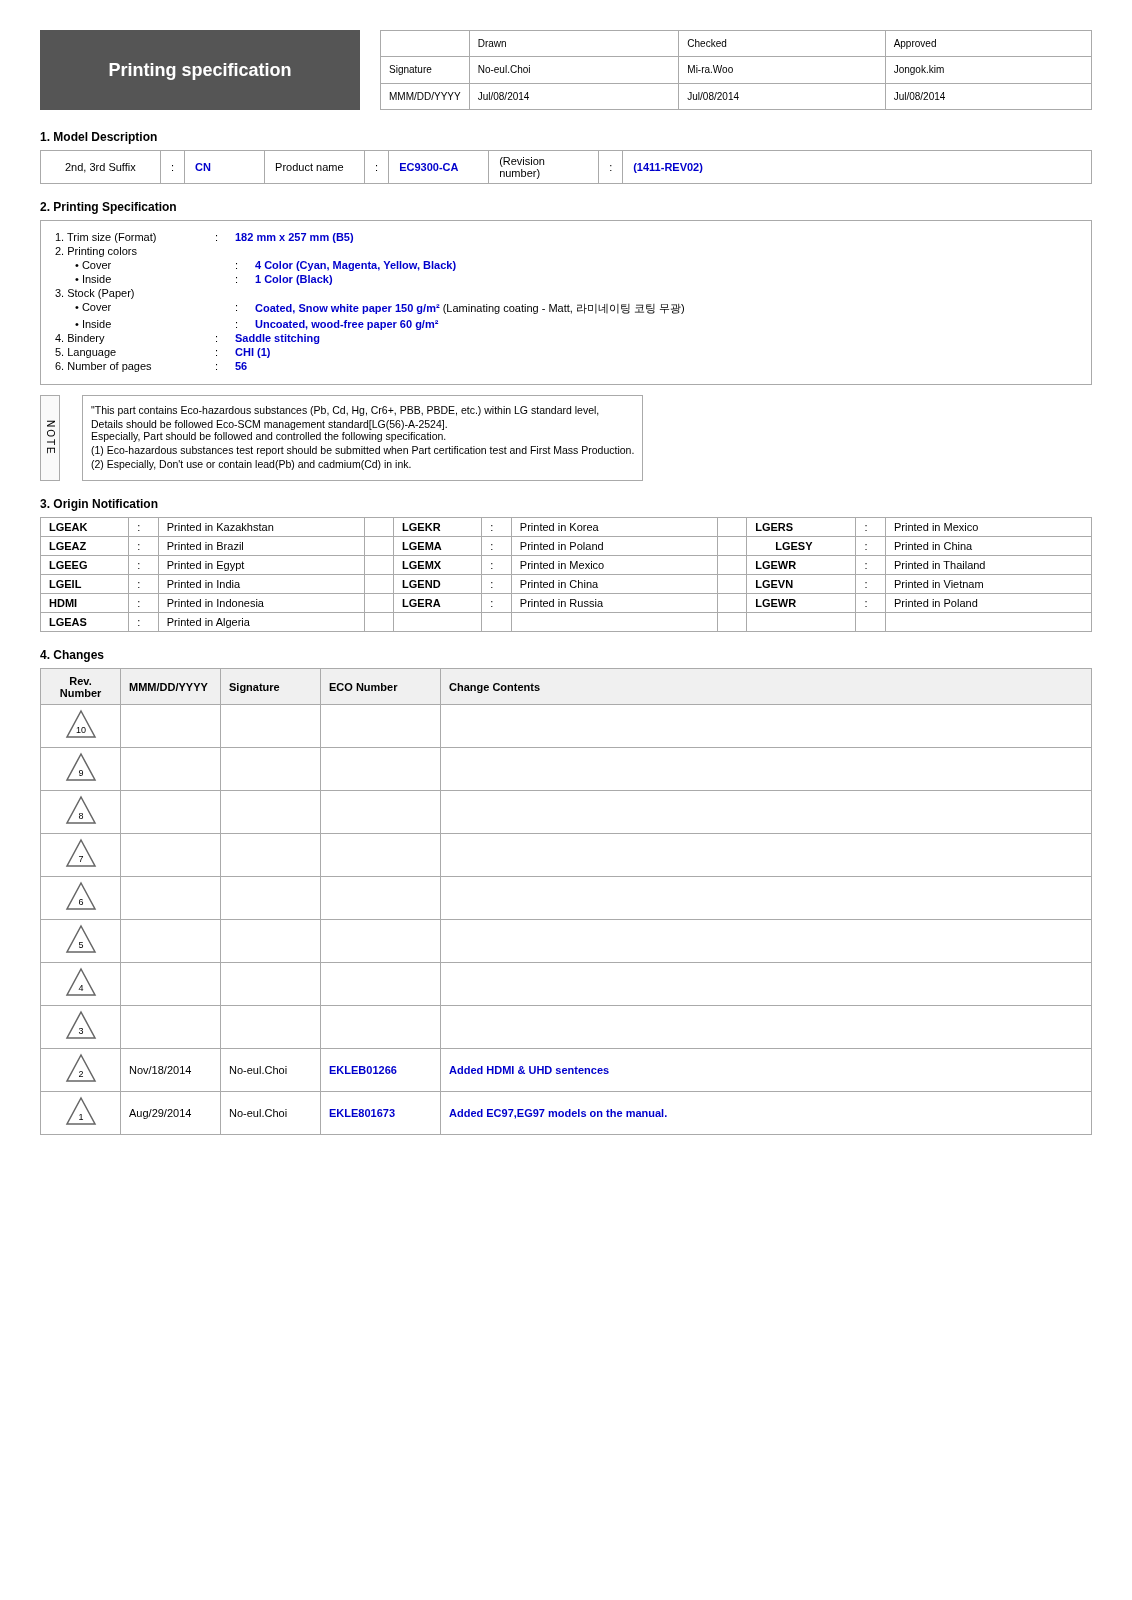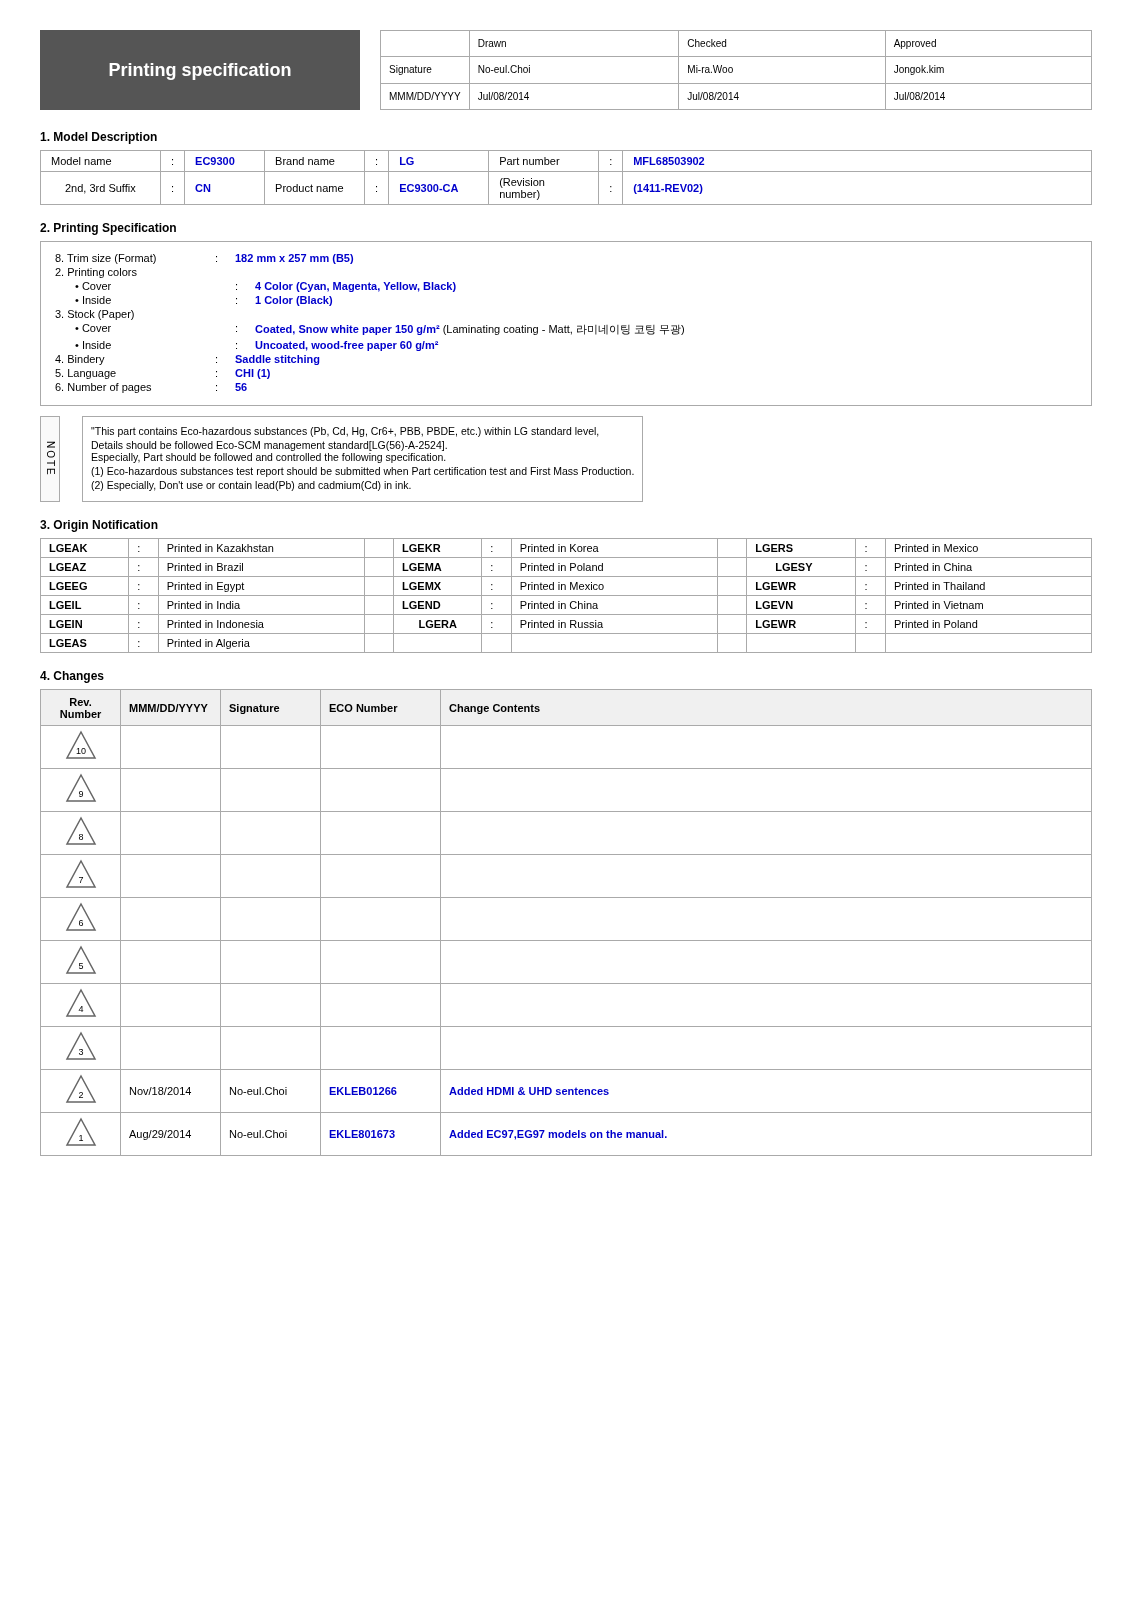--- a/index.html
+++ b/index.html
@@ -165,49 +165,38 @@
           <td>Jul/08/2014</td>
         </tr>
       </tbody>
   </table>
 </div>
 
 <div class="section-title">1. Model Description</div>
 <table class="main-table model-desc-table">
   <tbody id="model-desc-tbody">
       <tr>
-        <td style="width: 120px;">Model name</td>
-        <td style="width: 15px;">:</td>
-        <td class="bold-blue" style="width: 80px;">EC9300</td>
-        <td style="width: 100px;">Brand name</td>
-        <td style="width: 15px;">:</td>
-        <td class="bold-blue" style="width: 100px;">LG</td>
-        <td style="width: 110px;">Part number</td>
-        <td style="width: 15px;">:</td>
-        <td class="bold-blue">MFL68503902</td>
-      </tr>
-      <tr>
         <td style="width: 120px; padding-left: 24px;">2nd, 3rd Suffix</td>
         <td style="width: 15px;">:</td>
         <td class="bold-blue" style="width: 80px;">CN</td>
         <td style="width: 100px;">Product name</td>
         <td style="width: 15px;">:</td>
         <td class="bold-blue" style="width: 100px;">EC9300-CA</td>
         <td style="width: 110px;">(Revision number)</td>
         <td style="width: 15px;">:</td>
         <td class="bold-blue">(1411-REV02)</td>
       </tr>
     </tbody>
 </table>
 
 <div class="section-title">2. Printing Specification</div>
 <div class="spec-box">
   <div id="spec-items">
       <div class="spec-row">
-        <span class="spec-label">8. Trim size (Format)</span>
+        <span class="spec-label">1. Trim size (Format)</span>
         <span class="spec-colon">:</span>
         <span class="spec-value">182 mm x 257 mm (B5)</span>
       </div>
       <div class="spec-row">
         <span class="spec-label">2. Printing colors</span>
         <span class="spec-colon"></span>
         <span></span>
       </div>
       <div class="spec-row">
         <span class="spec-label" style="padding-left: 20px; width: 180px;">• Cover</span>
@@ -316,25 +305,25 @@
         <td style="width: 20px;"></td>
         <td class="origin-code" style="width: 60px;">LGEND</td>
         <td style="width: 15px;">:</td>
         <td style="width: 140px;">Printed in China</td>
         <td style="width: 20px;"></td>
         <td class="origin-code" style="width: 60px;">LGEVN</td>
         <td style="width: 15px;">:</td>
         <td style="width: 140px;">Printed in Vietnam</td>
       </tr>
       <tr>
-        <td class="origin-code" style="width: 60px;">LGEIN</td>
+        <td class="origin-code" style="width: 60px;">HDMI</td>
         <td style="width: 15px;">:</td>
         <td style="width: 140px;">Printed in Indonesia</td>
         <td style="width: 20px;"></td>
-        <td class="origin-code" style="width: 60px; text-align: center;">LGERA</td>
+        <td class="origin-code" style="width: 60px;">LGERA</td>
         <td style="width: 15px;">:</td>
         <td style="width: 140px;">Printed in Russia</td>
         <td style="width: 20px;"></td>
         <td class="origin-code" style="width: 60px;">LGEWR</td>
         <td style="width: 15px;">:</td>
         <td style="width: 140px;">Printed in Poland</td>
       </tr>
       <tr>
         <td class="origin-code" style="width: 60px;">LGEAS</td>
         <td style="width: 15px;">:</td>

